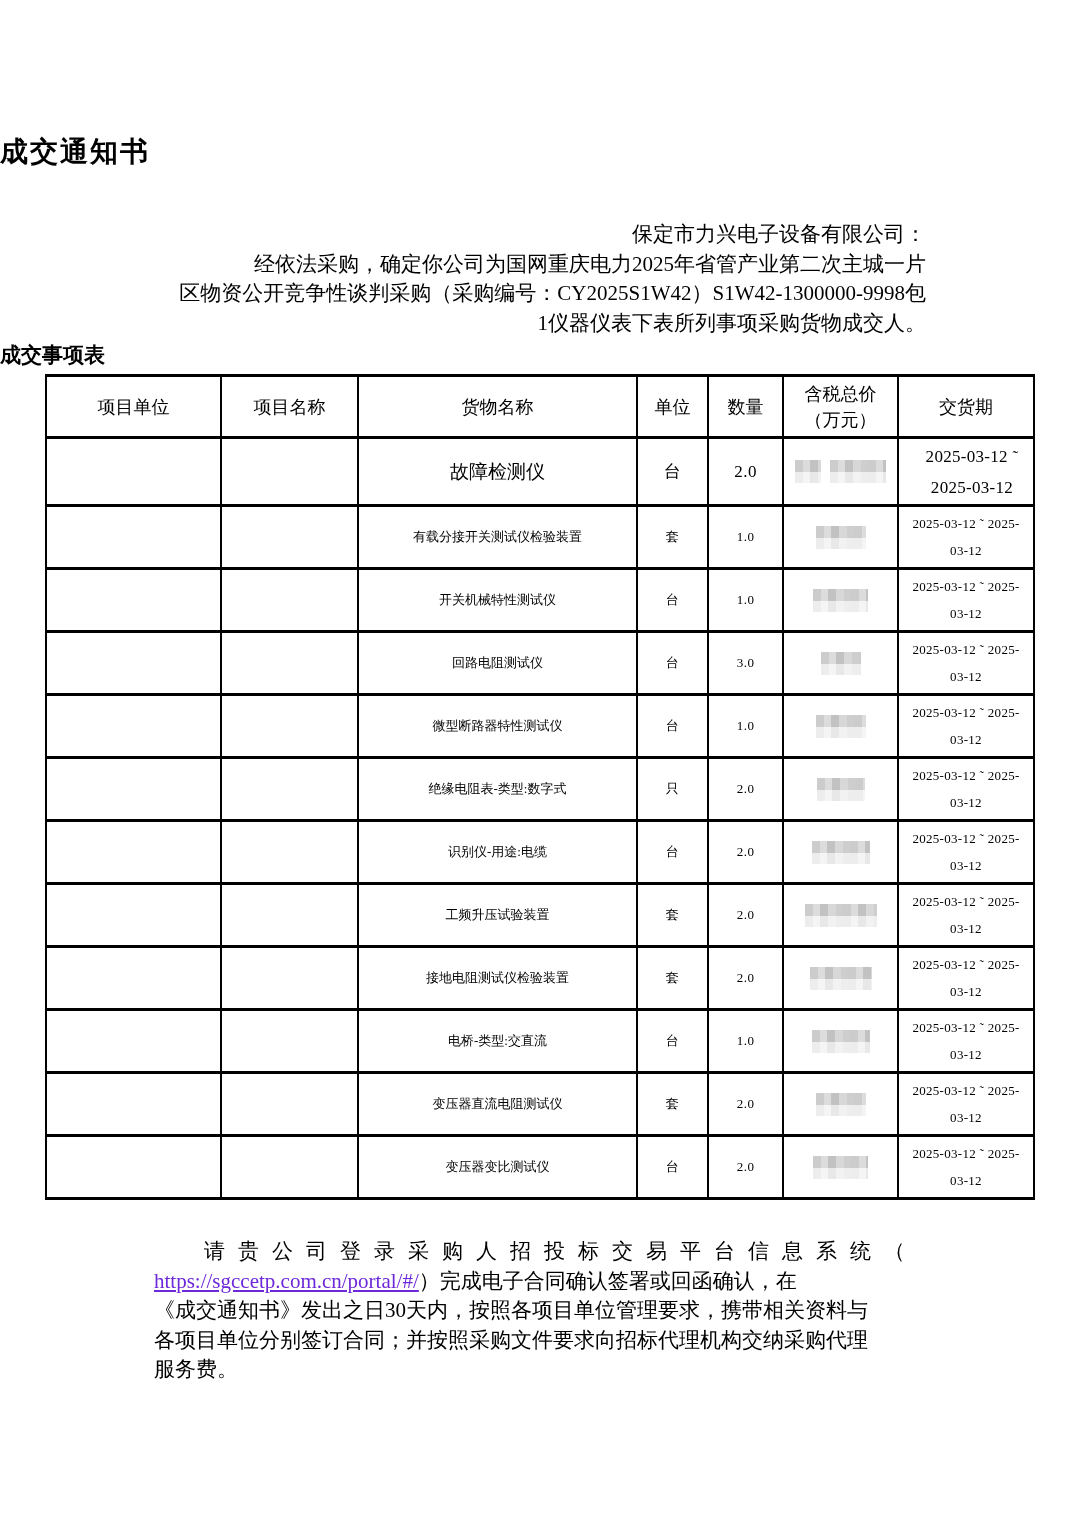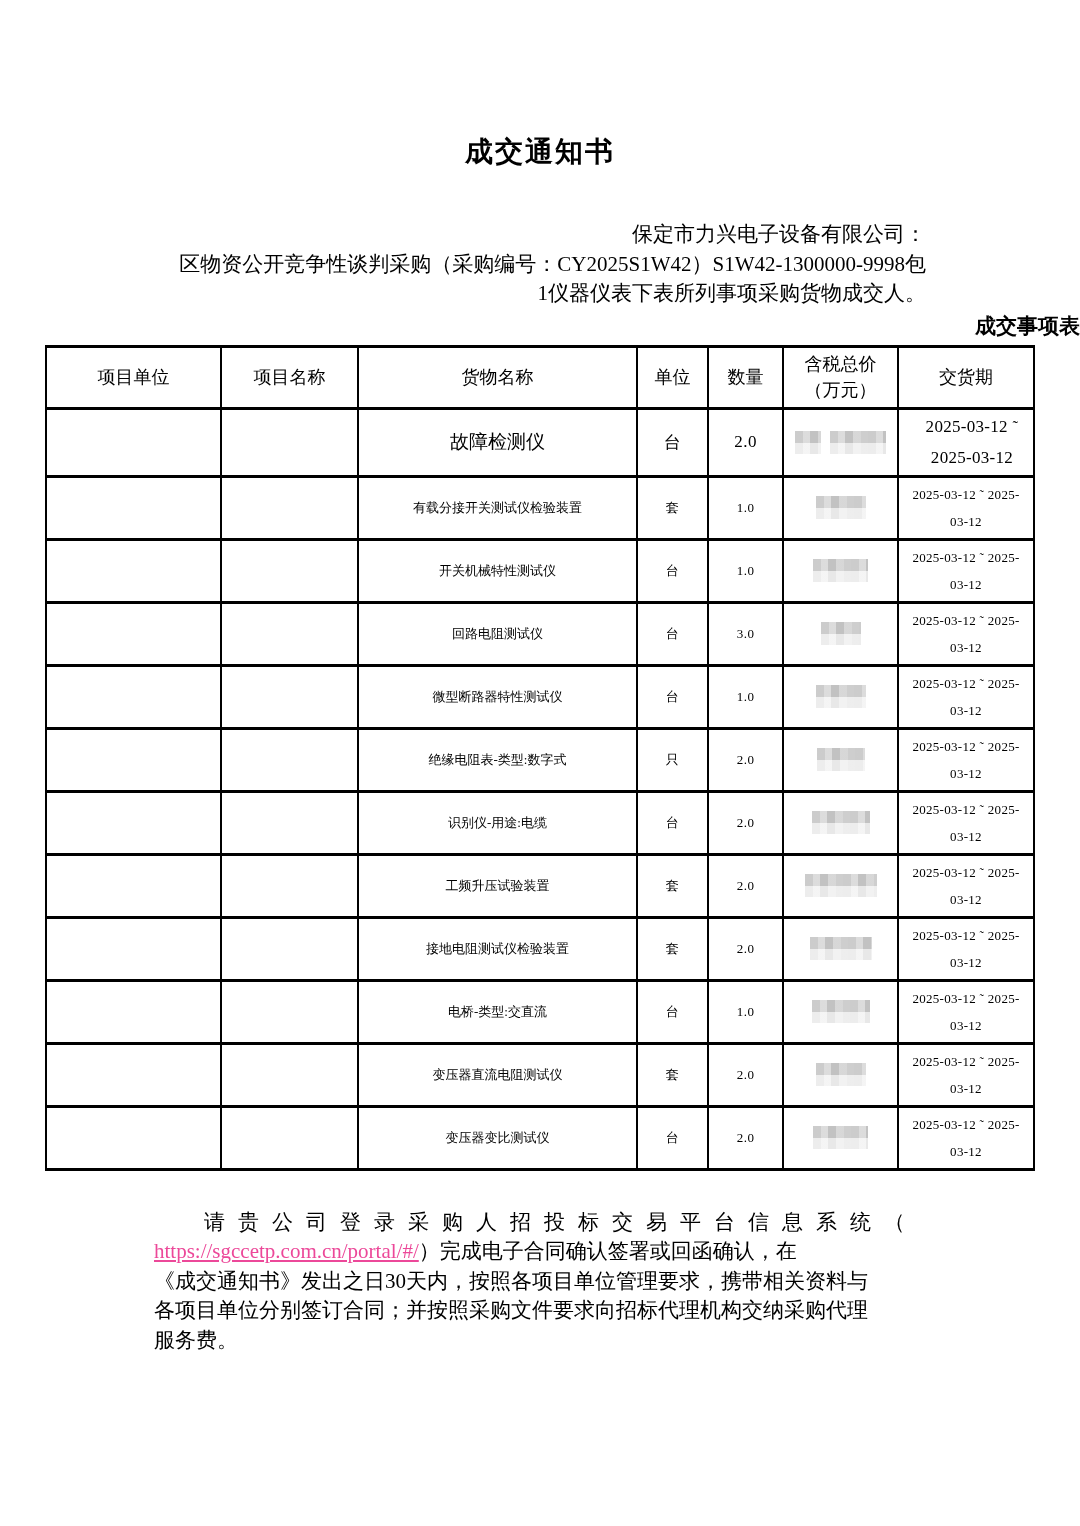--- a/index.html
+++ b/index.html
@@ -7,33 +7,32 @@
     width:1080px; height:1526px;
     font-family:"Liberation Serif","DejaVu Serif",serif;
     color:#000;
     -webkit-font-smoothing:antialiased;
   }
   .page { position:relative; width:1080px; height:1526px; overflow:hidden; background:#fff; }
 
   
   .doc-title {
     margin:0; padding-top:134px;
-    text-align:center;
     font-size:28px; line-height:36px;
     font-weight:bold; letter-spacing:2px;
   }
 
   
   .intro { width:772px; margin:50px auto 0; font-size:21px; line-height:29.5px;text-align:right; }
   .intro p { margin:0; }
   .indent { text-indent:2em; }
 
   
   .table-caption {
-    margin:4px auto 0; text-align:right;
+    margin:4px auto 0; text-align:left;
     font-size:21px; line-height:26px; font-weight:bold;
   }
 
   
   table.deal {
     width:988px; margin:6px auto 0;
     border-collapse:collapse; table-layout:fixed;
   }
   table.deal th, table.deal td {
     border-left:2px solid #000; border-right:2px solid #000;
@@ -78,20 +77,21 @@
 </style>
 </head>
 <body>
 
 <div class="page">
 
   <h1 class="doc-title">成交通知书</h1>
 
   <div class="intro">
     <p>保定市力兴电子设备有限公司：</p>
+    <p class="indent">经依法采购，确定你公司为国网重庆电力2025年省管产业第二次主城一片</p>
     <p>区物资公开竞争性谈判采购（采购编号：CY2025S1W42）S1W42-1300000-9998包</p>
     <p>1仪器仪表下表所列事项采购货物成交人。</p>
   </div>
 
   <div class="table-caption">成交事项表</div>
 
   <table class="deal">
     <colgroup>
       <col style="width:175px">
         <col style="width:137px">
@@ -267,19 +267,19 @@
     <td class="c-d">
       <div class="d-line">2025-03-12 ˜ 2025-</div>
       <div class="d-line">03-12</div>
     </td>
   </tr>
 </tbody>
   </table>
 
   <div class="footer">
     <p class="spread">请贵公司登录采购人招投标交易平台信息系统（</p>
-    <p><a class="portal-link" href="#" style="color: #ec4899;">https://sgccetp.com.cn/portal/#/</a><span>）完成电子合同确认签署或回函确认，在</span></p>
+    <p><a class="portal-link" href="#" style="color: #6d28d9;">https://sgccetp.com.cn/portal/#/</a><span>）完成电子合同确认签署或回函确认，在</span></p>
     <p>《成交通知书》发出之日30天内，按照各项目单位管理要求，携带相关资料与</p>
     <p>各项目单位分别签订合同；并按照采购文件要求向招标代理机构交纳采购代理</p>
     <p>服务费。</p>
   </div>
 
 </div>
 
 </body></html>

